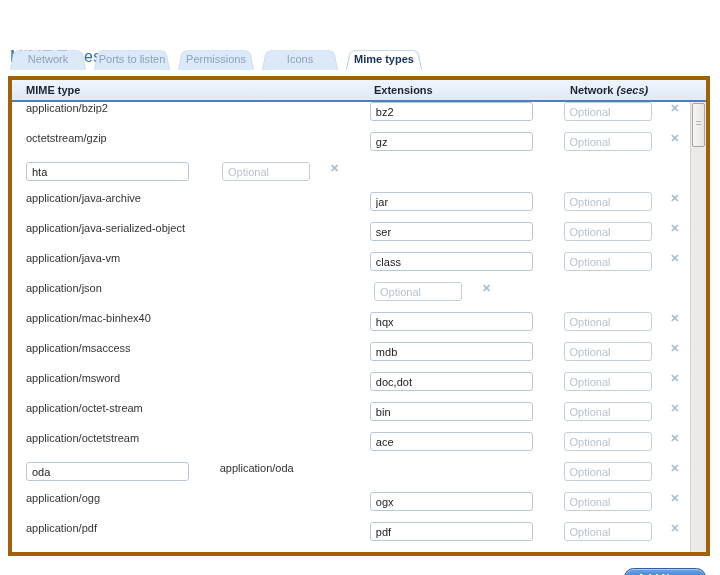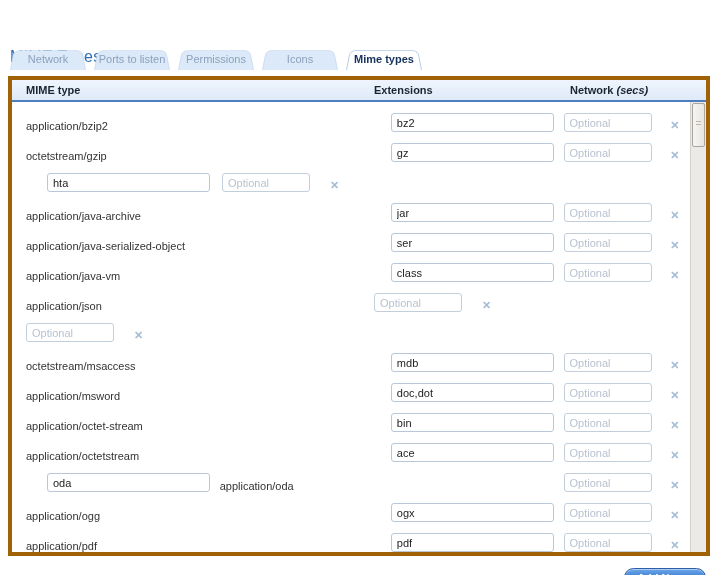--- a/index.html
+++ b/index.html
@@ -31,27 +31,27 @@
     border-bottom: 2px solid #4d7fbe; }
   .th { font-size: 11px; font-weight: bold; color: #1a2430; }
   .col-mime { width: 348px; }
   .col-ext  { width: 196px; }
   .col-age  { width: 104px; }
   .col-x    { width: 24px; }
   .th .unit { font-style: italic; }
 
   .tbody { display: flex; height: 450px; }
   .rows { flex: 1; overflow: hidden; }
-  .row { display: flex; align-items: flex-end; height: 30px; padding-left: 14px;
+  .row { display: flex; align-items: flex-start; height: 30px; padding-left: 14px;
     background: #fff; }
   .mime-label { font-size: 11px; color: #333; }
   .cell { display: flex; align-items: center; }
   .ext-input { width: 163px; height: 19px; border: 1px solid #b9c7d8;
     border-radius: 3px; font-family: "Liberation Sans", sans-serif;
-    font-size: 11px; color: #222; padding: 0 5px; outline: none; margin-left: 21px; }
+    font-size: 11px; color: #222; padding: 0 5px; outline: none; }
   .age-input { width: 88px; height: 19px; border: 1px solid #c3cedb;
     border-radius: 3px; font-family: "Liberation Sans", sans-serif;
     font-size: 11px; color: #222; padding: 0 5px; outline: none; }
   .age-input::placeholder { color: #b8c2ce; }
   .delete-x { font-size: 11px; font-weight: bold; color: #a3bdd6;
     cursor: pointer; padding: 0 4px; user-select: none; }
 
   
   .scrollbar { width: 16px; background: #eceae7;
     border-left: 1px solid #d4d0cb; position: relative; }
@@ -203,31 +203,37 @@
     </div>
     <div class="cell col-age">
       <input class="age-input" type="text" placeholder="Optional" style="">
     </div>
     <div class="cell col-x">
       <span class="delete-x">✕</span>
     </div>
   </div>
 
   <div class="row">
-    <div class="cell col-age">
-      <input class="age-input" type="text" placeholder="Optional" style="">
-    </div>
-    <div class="cell col-x">
-      <span class="delete-x">✕</span>
-    </div>
-  </div>
-
-  <div class="row">
-    <div class="cell col-mime">
-      <span class="mime-label">octetstream/msaccess</span>
+    <div class="cell col-mime">
+      <span class="mime-label">application/mac-binhex40</span>
+    </div>
+    <div class="cell col-ext">
+      <input class="ext-input" type="text" value="hqx" style="">
+    </div>
+    <div class="cell col-age">
+      <input class="age-input" type="text" placeholder="Optional" style="">
+    </div>
+    <div class="cell col-x">
+      <span class="delete-x">✕</span>
+    </div>
+  </div>
+
+  <div class="row">
+    <div class="cell col-mime">
+      <span class="mime-label">application/msaccess</span>
     </div>
     <div class="cell col-ext">
       <input class="ext-input" type="text" value="mdb" style="">
     </div>
     <div class="cell col-age">
       <input class="age-input" type="text" placeholder="Optional" style="">
     </div>
     <div class="cell col-x">
       <span class="delete-x">✕</span>
     </div>

